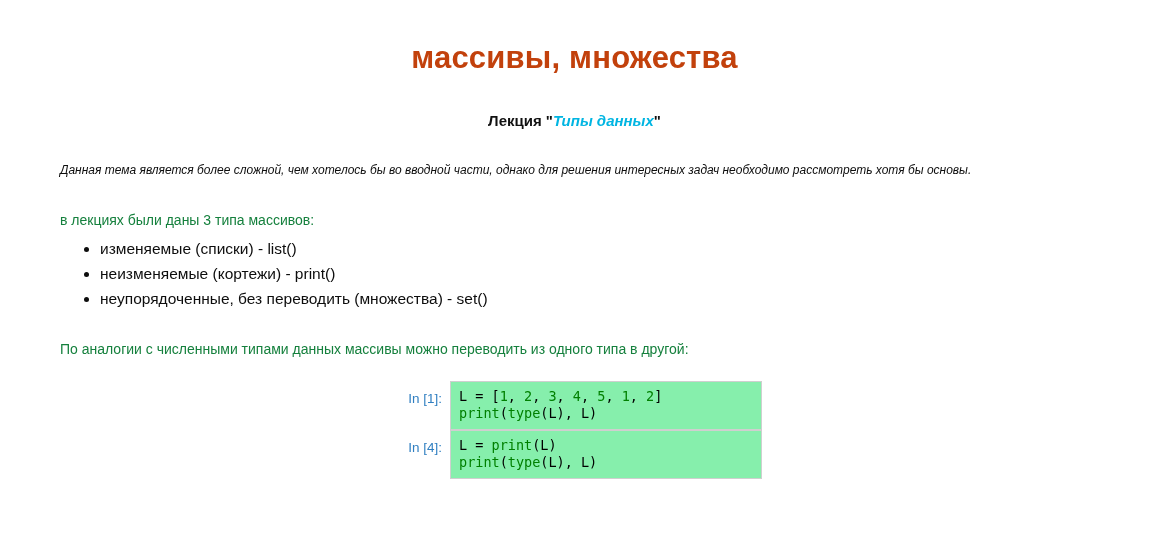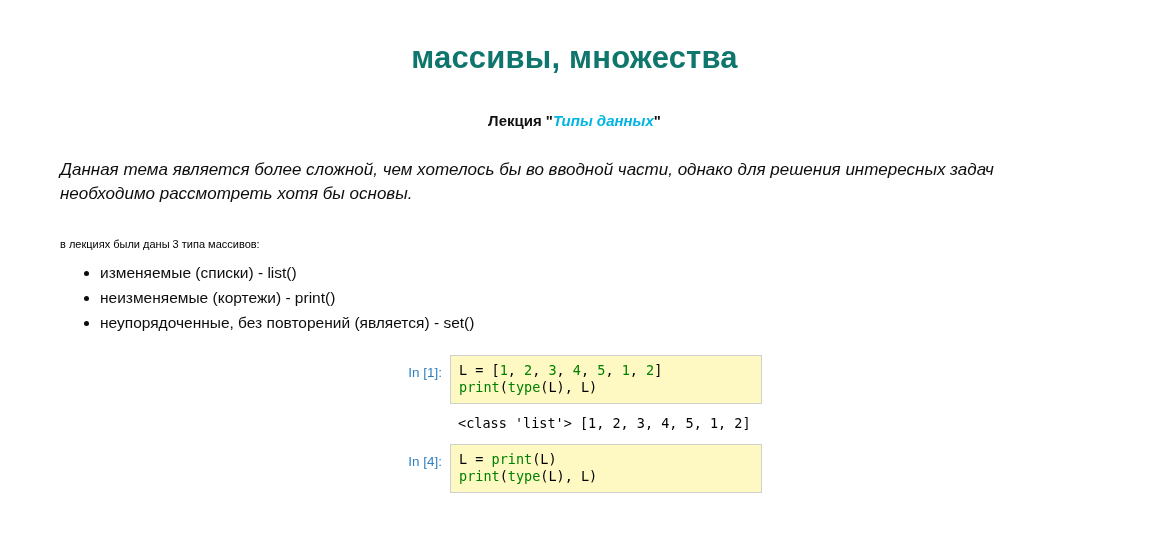--- a/index.html
+++ b/index.html
@@ -17,51 +17,51 @@
   .page {
     position: relative;
     width: 1149px;
     box-sizing: border-box;
     padding: 26px 60px 0 60px;
   }
   .doc-title {
     text-align: center;
     font-size: 31px;
     font-weight: bold;
-    color: #0f766e;
+    color: #c2410c;
     margin: 14px 0 0 0;
     letter-spacing: 0.2px;
   }
   .subtitle {
     text-align: center;
     font-size: 15px;
     font-weight: bold;
     margin: 36px 0 0 0;
     color: #111111;
   }
   .subtitle .link {
     color: #00b5e2;
     font-weight: bold;
     text-decoration: none;
     cursor: pointer;
     font-style: italic;
   }
   .intro {
     font-style: italic;
-    font-size: 17px;
+    font-size: 12px;
     line-height: 24px;
     margin: 29px 0 0 0;
     color: #0d0d0d;
     max-width: 945px;
   }
   .para {
-    font-size: 11px;
+    font-size: 14px;
     line-height: 24px;
     margin: 26px 0 0 0;
-    color: #000000;
+    color: #15803d;
   }
   ul.bullets {
     margin: 4px 0 0 0;
     padding-left: 40px;
   }
   ul.bullets li {
     font-size: 15.5px;
     line-height: 25px;
     margin: 0 0 0 0;
     color: #0d0d0d;
@@ -80,21 +80,21 @@
     text-align: right;
     padding-right: 8px;
     box-sizing: border-box;
     font-family: Liberation Sans, sans-serif;
     font-size: 13.5px;
     color: #307fc1;
     padding-top: 10px;
     white-space: pre;
   }
   .code-box {
-    background: #fef9c3;
+    background: #86efac;
     border: 1px solid #cfcfcf;
     width: 312px;
     box-sizing: border-box;
     padding: 6px 8px 7px 8px;
     font-family: "DejaVu Sans Mono", monospace;
     font-size: 13.5px;
     line-height: 17px;
     white-space: pre;
     color: #000000;
   }
@@ -120,32 +120,32 @@
 
   <div class="subtitle"><span>Лекция "</span><a class="link">Типы данных</a><span>"</span></div>
 
   <p class="intro">Данная тема является более сложной, чем хотелось бы во вводной части, однако для решения интересных задач необходимо рассмотреть хотя бы основы.</p>
 
   <p class="para">в лекциях были даны 3 типа массивов:</p>
 
   <ul class="bullets">
     <li>изменяемые (списки) - list()</li>
     <li>неизменяемые (кортежи) - print()</li>
-    <li>неупорядоченные, без повторений (является) - set()</li>
+    <li>неупорядоченные, без переводить (множества) - set()</li>
   </ul>
 
+  <p class="para">По аналогии с численными типами данных массивы можно переводить из одного типа в другой:</p>
 
   <div class="cells">
 
     <div class="cell">
       <div class="prompt">In [1]:</div>
       <div class="code-box"><span class="tok-p">L = [</span><span class="tok-n">1</span><span class="tok-p">, </span><span class="tok-n">2</span><span class="tok-p">, </span><span class="tok-n">3</span><span class="tok-p">, </span><span class="tok-n">4</span><span class="tok-p">, </span><span class="tok-n">5</span><span class="tok-p">, </span><span class="tok-n">1</span><span class="tok-p">, </span><span class="tok-n">2</span><span class="tok-p">]</span>
 <span class="tok-f">print</span><span class="tok-p">(</span><span class="tok-f">type</span><span class="tok-p">(L), L)</span></div>
     </div>
-    <div class="output">&lt;class 'list'&gt; [1, 2, 3, 4, 5, 1, 2]</div>
 
     <div class="cell">
       <div class="prompt">In [4]:</div>
       <div class="code-box"><span class="tok-p">L = </span><span class="tok-f">print</span><span class="tok-p">(L)</span>
 <span class="tok-f">print</span><span class="tok-p">(</span><span class="tok-f">type</span><span class="tok-p">(L), L)</span></div>
     </div>
 
   </div>
 </div>
 

